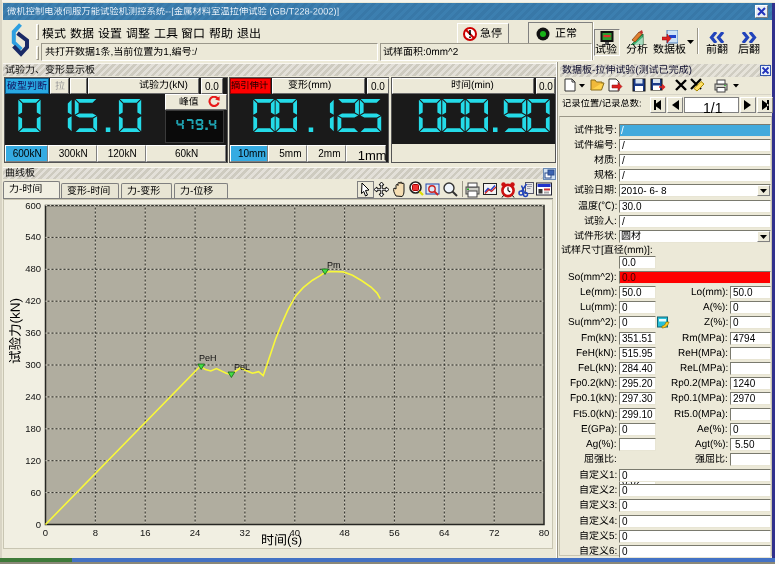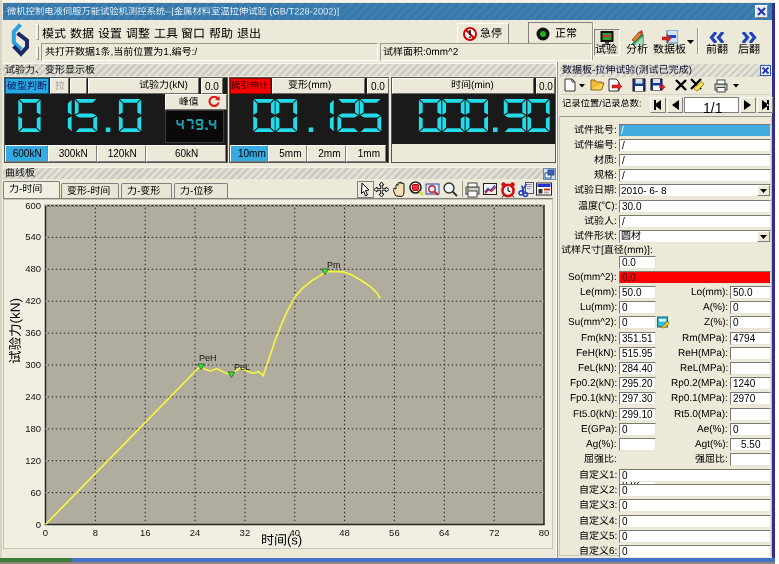--- a/index.html
+++ b/index.html
@@ -341,21 +341,21 @@
   </div>
 <div class="ab" style="left:367px;top:78px;width:22px;height:16px;background:#ece9d8;border-top:1px solid #fff;border-left:1px solid #fff;border-right:1px solid #6b6b6b;border-bottom:1px solid #6b6b6b"></div>
 <div class="ab" style="left:371px;top:81px;font-size:10px;color:#000">0.0</div>
 <div class="ab bevel" style="left:230px;top:145px;width:38px;height:17px;background:#35abe2"></div>
 <div class="ab" style="left:238.0px;top:148px;font-size:10px;color:#000;letter-spacing:0">10mm</div>
 <div class="ab bevel" style="left:268px;top:145px;width:39px;height:17px;background:#ece9d8"></div>
 <div class="ab" style="left:279.25px;top:148px;font-size:10px;color:#000;letter-spacing:0">5mm</div>
 <div class="ab bevel" style="left:307px;top:145px;width:39px;height:17px;background:#ece9d8"></div>
 <div class="ab" style="left:318.25px;top:148px;font-size:10px;color:#000;letter-spacing:0">2mm</div>
 <div class="ab bevel" style="left:346px;top:145px;width:40px;height:17px;background:#ece9d8"></div>
-<div class="ab" style="left:357.75px;top:148px;font-size:10px;color:#000;letter-spacing:0">1mm</div>
+<div class="ab" style="left:357.75px;top:148px;font-size:13px;color:#000;letter-spacing:0">1mm</div>
 <div class="ab" style="left:391px;top:77px;width:165px;height:86px;background:#1a1a1a;border:1px solid #555"></div>
 <div class="ab" style="left:392px;top:78px;width:142px;height:16px;background:#ece9d8;border-top:1px solid #fff;border-left:1px solid #fff;border-right:1px solid #6b6b6b;border-bottom:1px solid #6b6b6b"></div>
 <div class="ab" style="left:451px;top:80px">
     <svg class="t " style="width:42.8px;height:10.0px;" viewBox="0 0 4277 1000" fill="#000">
       <use href="#g65F6"></use>
       <use href="#g95F4" x="1000"></use>
       <use href="#g0028" x="2000"></use>
       <use href="#g006D" x="2333"></use>
       <use href="#g0069" x="3166"></use>
       <use href="#g006E" x="3388"></use>
@@ -1055,21 +1055,21 @@
     <svg class="t " style="width:33.3px;height:10.0px;" viewBox="0 0 3334 1000" fill="#000">
       <use href="#g0041"></use>
       <use href="#g0067" x="667"></use>
       <use href="#g0074" x="1223"></use>
       <use href="#g0028" x="1501"></use>
       <use href="#g0025" x="1834"></use>
       <use href="#g0029" x="2723"></use>
       <use href="#g003A" x="3056"></use>
     </svg>
   </div>
-<div class="ab" style="left:730px;top:438.0px;width:41px;height:13px;background:#fff;border:1px solid #7a7a6e;border-right-color:#e8e5d4;border-bottom-color:#e8e5d4;font-size:10px;line-height:11px;color:#000;padding-left:10px;font-weight:normal">5.50</div>
+<div class="ab" style="left:730px;top:438.0px;width:41px;height:13px;background:#fff;border:1px solid #7a7a6e;border-right-color:#e8e5d4;border-bottom-color:#e8e5d4;font-size:10px;line-height:11px;color:#000;padding-left:4px;font-weight:normal">5.50</div>
 <div class="ab" style="left:584.2px;top:454.2px">
     <svg class="t " style="width:32.8px;height:10.0px;" viewBox="0 0 3278 1000" fill="#000">
       <use href="#g5C48"></use>
       <use href="#g5F3A" x="1000"></use>
       <use href="#g6BD4" x="2000"></use>
       <use href="#g003A" x="3000"></use>
     </svg>
   </div>
 <div class="ab" style="left:619px;top:475px;width:37px;height:13px;background:#fff;border:1px solid #7a7a6e;border-right-color:#e8e5d4;border-bottom-color:#e8e5d4;font-size:10px;line-height:11px;color:#000;padding-left:2px;font-weight:normal">0.62</div>
 <div class="ab" style="left:695.2px;top:454.2px">

